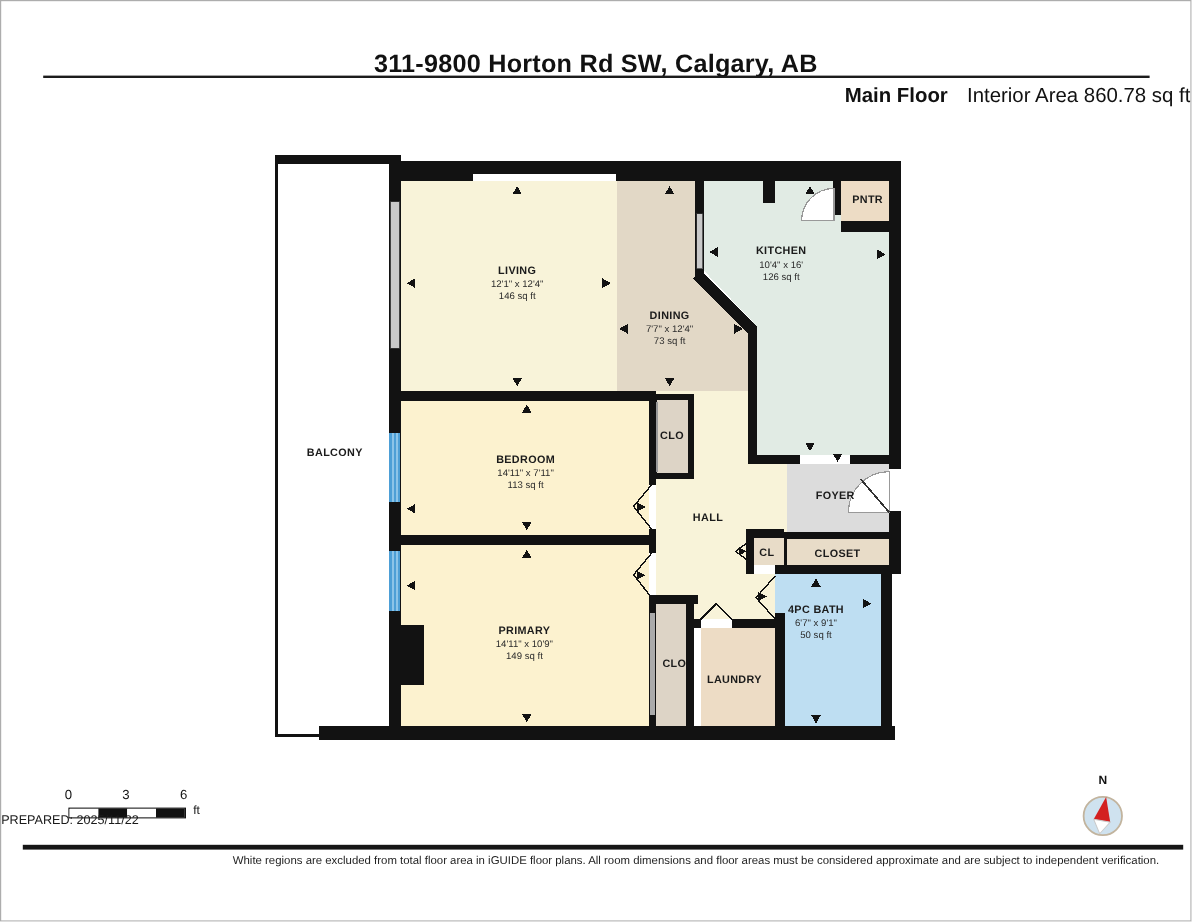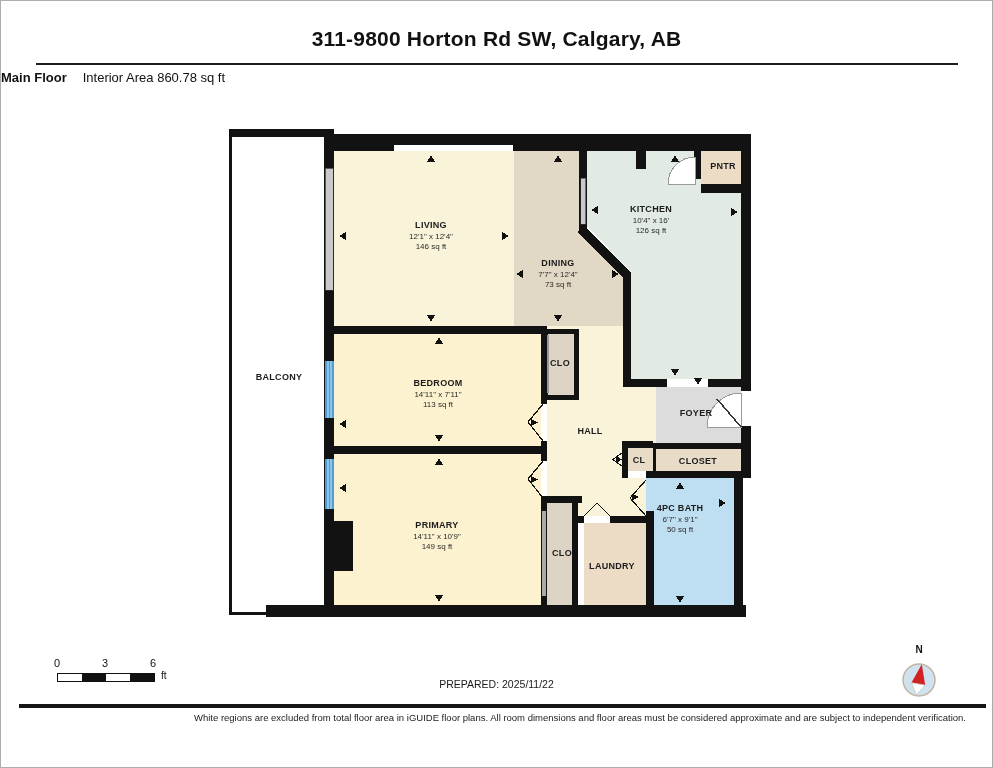--- a/index.html
+++ b/index.html
@@ -2,37 +2,37 @@
 <html><head>
 <meta charset="utf-8">
 <style>
   html,body{margin:0;padding:0;background:#e8e8e8;}
   #canvas{
     position:relative;width:993px;height:768px;background:#ffffff;
     font-family:"Liberation Sans", sans-serif;color:#111;
     border:1px solid #adadad;box-sizing:border-box;overflow:hidden;
   }
   .abs{position:absolute;}
-  #plan-title{left:0;top:26px;width:100%;text-align:center;font-size:21px;font-weight:bold;letter-spacing:.2px;}
+  #plan-title{left:0;top:41px;width:100%;text-align:center;font-size:21px;font-weight:bold;letter-spacing:.2px;}
   #header-rule{left:35px;top:62px;width:922px;height:2px;background:#1c1c1c;}
-  #subtitle{left:0;top:69px;width:100%;text-align:left;font-size:13px;}
+  #subtitle{left:0;top:69px;width:100%;text-align:right;font-size:17px;}
   #subtitle .floor{font-weight:bold;margin-right:16px;}
   #plan-svg{left:228px;top:125px;}
   .rname{font-size:9px;font-weight:600;fill:#1b1b1b;letter-spacing:.3px;}
   .rdim{font-size:8px;fill:#2b2b2b;}
   svg text{text-anchor:middle;font-family:"Liberation Sans",sans-serif;}
   
   #scalebar{left:48px;top:656px;width:150px;height:34px;font-size:11px;}
   #scalebar .num{position:absolute;top:0;transform:translateX(-50%);}
   #scalebar .bar{position:absolute;left:8px;top:16px;width:96px;height:7px;border:1px solid #111;display:flex;}
   #scalebar .seg{width:24px;height:7px;}
   #scalebar .seg.b{background:#111;}
   #scalebar .seg.w{background:#fff;}
   #scalebar .unit{position:absolute;left:112px;top:13px;font-size:10px;}
-  #prepared{left:0;top:677px;width:100%;text-align:center;font-size:10.5px;color:#1a1a1a;}
+  #prepared{left:0;top:677px;width:100%;text-align:left;font-size:10.5px;color:#1a1a1a;}
   #compass{left:895px;top:640px;}
   #footer-rule{left:18px;top:703px;width:967px;height:4px;background:#161616;}
   #disclaimer{left:35px;top:711px;width:930px;font-size:9.5px;color:#222;text-align:right;}
 </style>
 </head>
 <body>
 
 <div id="canvas">
 
   <div class="abs" id="plan-title">311-9800 Horton Rd SW, Calgary, AB</div>

